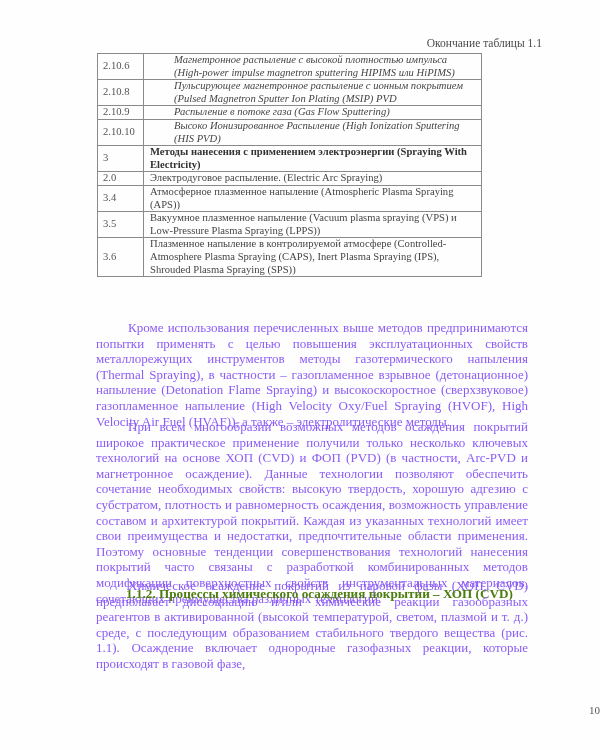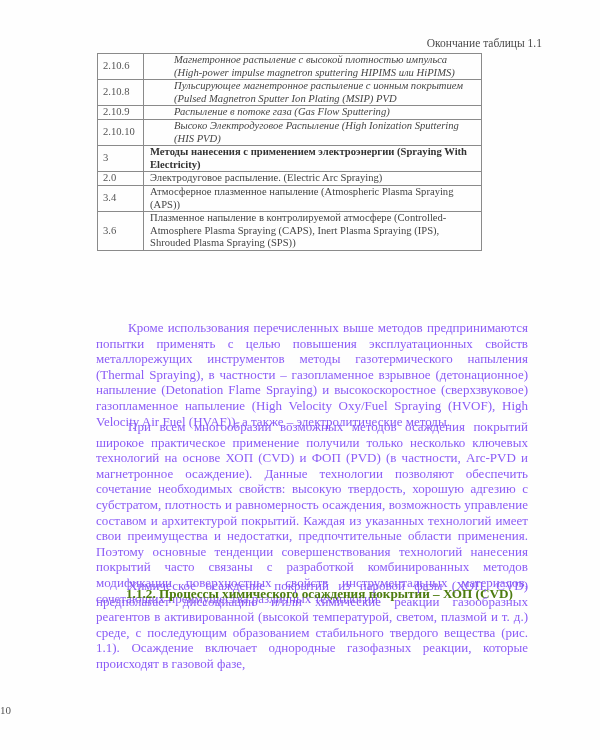--- a/index.html
+++ b/index.html
@@ -81,21 +81,21 @@
     font-size: 13.2px;
     font-weight: bold;
     color: #4d7c0f;
   }
   #para3 { top: 578px; }
   .page-number {
     position: absolute;
     top: 704px;
     left: 0;
     width: 600px;
-    text-align: left;
+    text-align: right;
     font-size: 11px;
     color: #555;
   }
 </style>
 </head>
 <body>
 
 <div class="page">
 
   <div class="caption">Окончание таблицы 1.1</div>
@@ -109,33 +109,37 @@
       <tr class="sub2" style="height:25px">
         <td class="num">2.10.8</td>
         <td class="desc">Пульсирующее магнетронное распыление с ионным покрытием (Pulsed Magnetron Sputter Ion Plating (MSIP) PVD</td>
       </tr>
       <tr class="sub2" style="height:13px">
         <td class="num">2.10.9</td>
         <td class="desc">Распыление в потоке газа (Gas Flow Sputtering)</td>
       </tr>
       <tr class="sub2" style="height:13px">
         <td class="num">2.10.10</td>
-        <td class="desc">Высоко Электродуговое Распыление (High Ionization Sputtering (HIS PVD)</td>
+        <td class="desc">Высоко Ионизированное Распыление (High Ionization Sputtering (HIS PVD)</td>
       </tr>
       <tr class="bold" style="height:25px">
         <td class="num">3</td>
         <td class="desc">Методы нанесения с применением электроэнергии (Spraying With Electricity)</td>
       </tr>
       <tr style="height:13px">
         <td class="num">2.0</td>
         <td class="desc">Электродуговое распыление. (Electric Arc Spraying)</td>
       </tr>
       <tr style="height:13px">
         <td class="num">3.4</td>
         <td class="desc">Атмосферное плазменное напыление (Atmospheric Plasma Spraying (APS))</td>
+      </tr>
+      <tr style="height:25px">
+        <td class="num">3.5</td>
+        <td class="desc">Вакуумное плазменное напыление (Vacuum plasma spraying (VPS) и Low-Pressure Plasma Spraying (LPPS))</td>
       </tr>
       <tr style="height:38px">
         <td class="num">3.6</td>
         <td class="desc">Плазменное напыление в контролируемой атмосфере (Controlled-Atmosphere Plasma Spraying (CAPS), Inert Plasma Spraying (IPS), Shrouded Plasma Spraying (SPS))</td>
       </tr>
     </tbody>
   </table>
 
   <div class="body-text" id="para1">
     <p>Кроме использования перечисленных выше методов предпринимаются попытки применять с целью повышения эксплуатационных свойств металлорежущих инструментов методы газотермического напыления (Thermal Spraying), в частности – газопламенное взрывное (детонационное) напыление (Detonation Flame Spraying) и высокоскоростное (сверхзвуковое) газопламенное напыление (High Velocity Oxy/Fuel Spraying (HVOF), High Velocity Air Fuel (HVAF)), а также – электролитические методы.</p>

